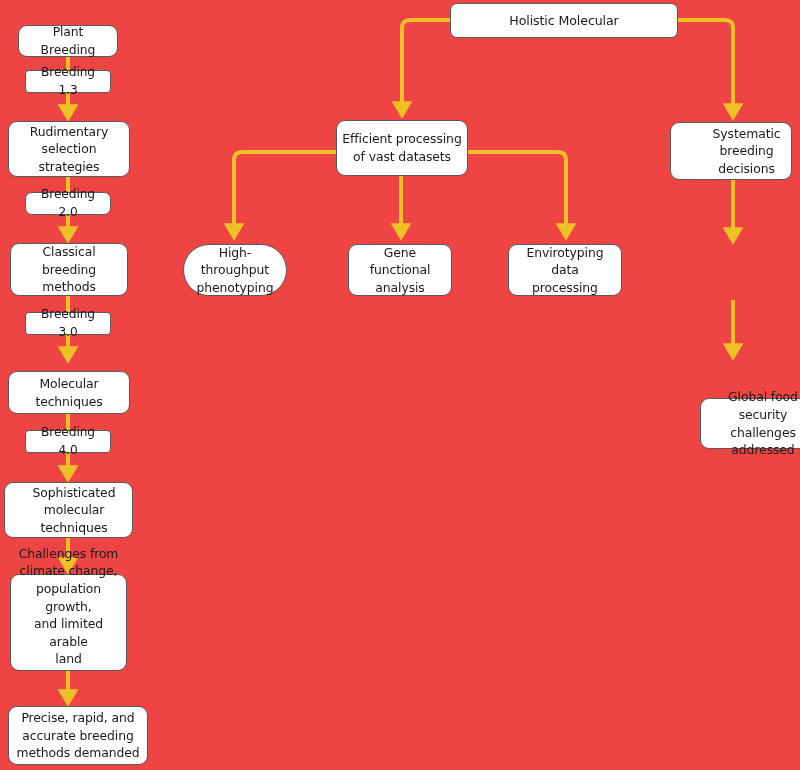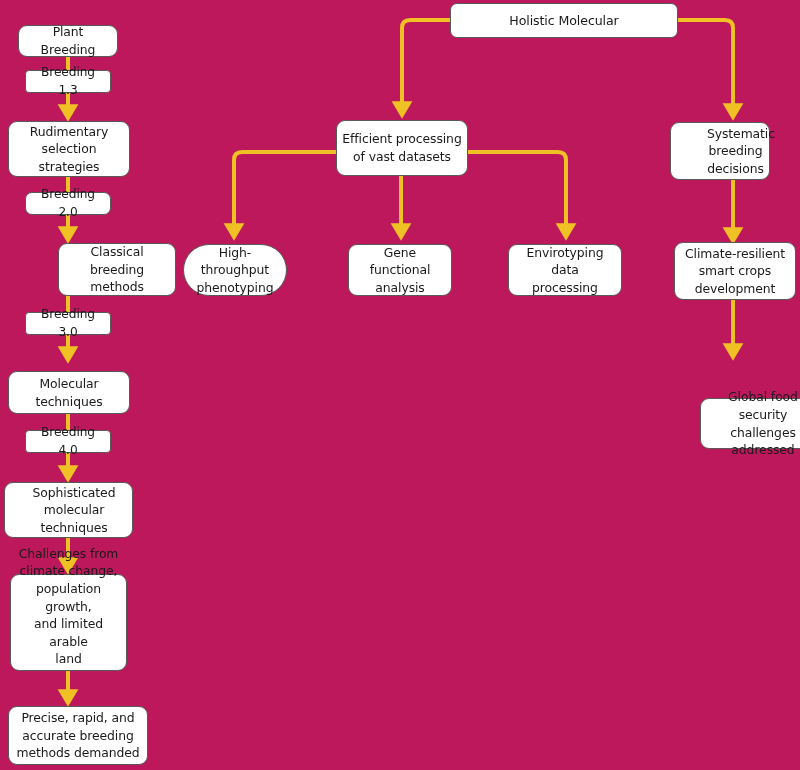--- a/index.html
+++ b/index.html
@@ -8,21 +8,21 @@
     padding: 0;
     background: #ffffff;
   }
   body {
     font-family: "DejaVu Sans", "Liberation Sans", sans-serif;
   }
   #canvas {
     position: relative;
     width: 800px;
     height: 770px;
-    background: #be185d;
+    background: #ef4444;
     overflow: hidden;
   }
   svg.edges {
     position: absolute;
     left: 0;
     top: 0;
     width: 800px;
     height: 770px;
     pointer-events: none;
   }
@@ -104,21 +104,21 @@
   </div>
 
   <div class="node" style="left:8px; top:121px; width:122px; height:56px;">
     <span>Rudimentary<br>selection strategies</span>
   </div>
 
   <div class="node label-chip" style="left:25px; top:192px; width:86px; height:23px;border-radius:7px;">
     <span>Breeding 2.0</span>
   </div>
 
-  <div class="node" style="left:10px; top:243px; width:118px; height:53px;margin-left:48px;">
+  <div class="node" style="left:10px; top:243px; width:118px; height:53px;">
     <span>Classical breeding<br>methods</span>
   </div>
 
   <div class="node label-chip" style="left:25px; top:312px; width:86px; height:23px;">
     <span>Breeding 3.0</span>
   </div>
 
   <div class="node" style="left:8px; top:371px; width:122px; height:43px;">
     <span>Molecular techniques</span>
   </div>
@@ -152,25 +152,22 @@
   </div>
 
   <div class="node" style="left:348px; top:244px; width:104px; height:52px;">
     <span>Gene functional<br>analysis</span>
   </div>
 
   <div class="node" style="left:508px; top:244px; width:114px; height:52px;">
     <span>Envirotyping data<br>processing</span>
   </div>
 
-  <div class="node" style="left:670px; top:122px; width:100px; height:58px;padding-left:36px;">
+  <div class="node" style="left:670px; top:122px; width:122px; height:58px;padding-left:36px;">
     <span>Systematic breeding<br>decisions</span>
   </div>
 
-  <div class="node" style="left:674px; top:242px; width:122px; height:58px;">
-    <span>Climate-resilient<br>smart crops<br>development</span>
-  </div>
 
   <div class="node" style="left:700px; top:358px; width:126px; height:51px;margin-top:40px;">
     <span>Global food security<br>challenges<br>addressed</span>
   </div>
 
 </div>
 
 </body></html>

